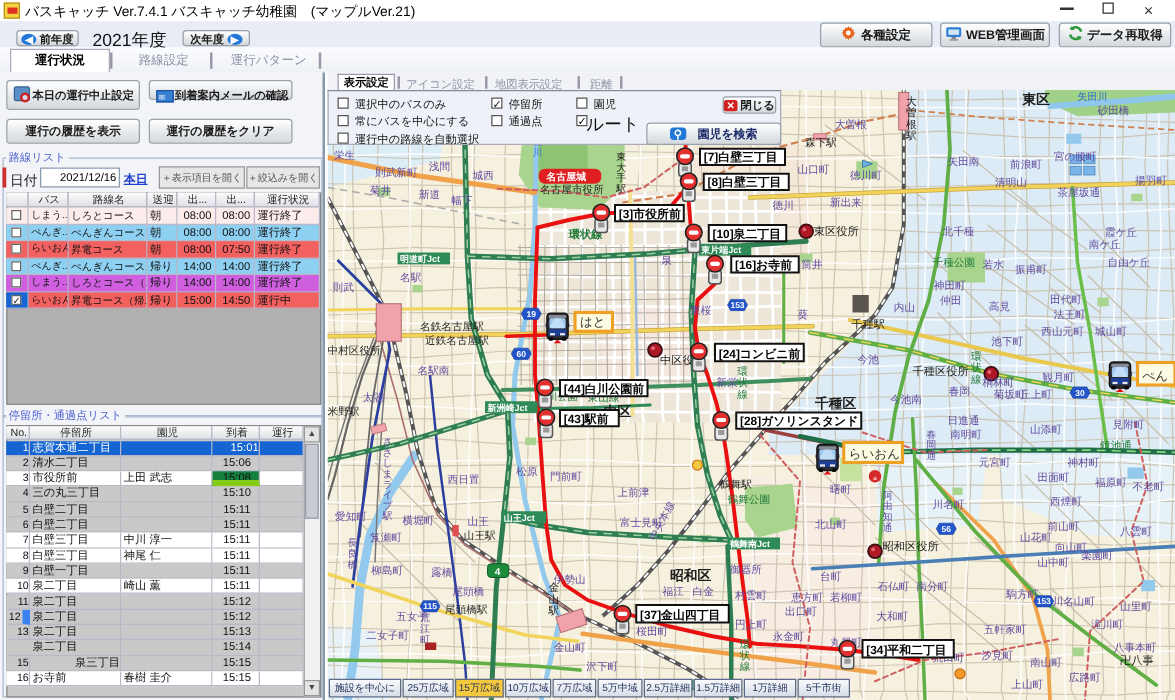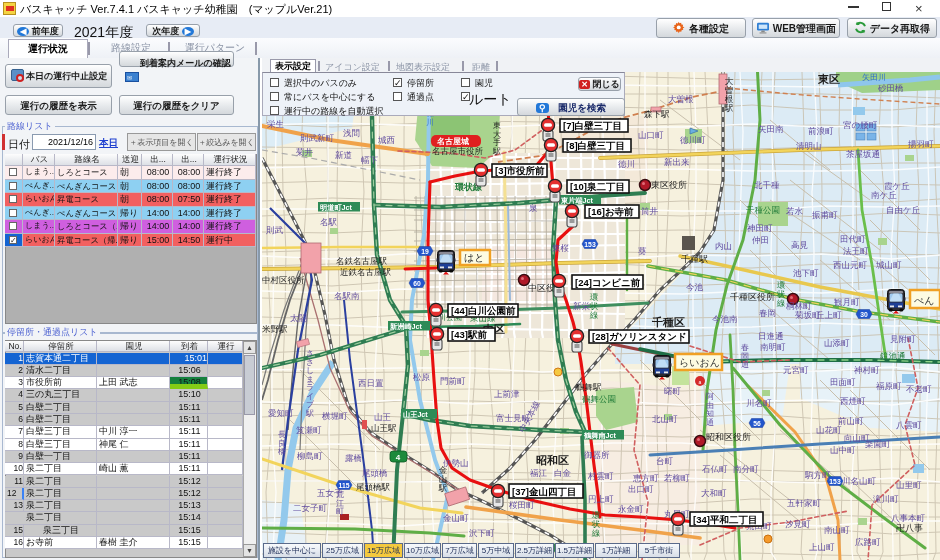--- a/index.html
+++ b/index.html
@@ -37,21 +37,21 @@
 <div class="abs" style="left:8px;top:39px;width:80px;height:19px;background:#fff;border:1px solid #aab;border-bottom:none;font-size:10px;font-weight:bold;text-align:center;line-height:18px">運行状況</div>
 <div class="abs" style="left:88px;top:42px;width:2px;height:13px;background:#99a"></div>
 <div class="abs" style="left:96px;top:41px;width:70px;height:16px;font-size:10px;color:#8a93a5;text-align:center">路線設定</div>
 <div class="abs" style="left:168px;top:42px;width:2px;height:13px;background:#99a"></div>
 <div class="abs" style="left:176px;top:41px;width:78px;height:16px;font-size:10px;color:#8a93a5;text-align:center">運行パターン</div>
 <div class="abs" style="left:255px;top:42px;width:2px;height:13px;background:#99a"></div>
 <div class="abs" style="left:0;top:58px;width:260px;height:502px;background:#f2f4f7;border-right:2px solid #8899aa"></div>
 <div class="abs tbtn" style="left:5px;top:64px;width:107px;height:24px;font-size:9px;line-height:23px;padding-left:20px;white-space:nowrap">本日の運行中止設定</div>
 <div class="abs" style="left:11px;top:69px;width:13px;height:12px;background:#5a8fc8;border-radius:2px;border:1px solid #36618f"></div>
 <div class="abs" style="left:16px;top:74px;width:8px;height:8px;border-radius:50%;border:2px solid #d02020;background:rgba(255,255,255,.7)"></div>
-<div class="abs tbtn" style="left:119px;top:51px;width:115px;height:16px;font-size:9px;line-height:23px;padding-left:20px;white-space:nowrap">到着案内メールの確認</div>
+<div class="abs tbtn" style="left:119px;top:64px;width:115px;height:16px;font-size:9px;line-height:23px;padding-left:20px;white-space:nowrap">到着案内メールの確認</div>
 <div class="abs" style="left:125px;top:72px;width:14px;height:10px;background:#3a80d0;border:1px solid #1a50a0"></div>
 <div class="abs" style="left:127px;top:74px;font-size:6px;color:#fff">✉</div>
 <div class="abs tbtn" style="left:5px;top:95px;width:107px;height:20px;font-size:9.5px;text-align:center;line-height:19px">運行の履歴を表示</div>
 <div class="abs tbtn" style="left:119px;top:95px;width:115px;height:20px;font-size:9.5px;text-align:center;line-height:19px">運行の履歴をクリア</div>
 <div class="abs" style="left:2px;top:126px;width:256px;height:208px;border:1px solid #a8b8d0"></div>
 <div class="abs" style="left:5px;top:120px;background:#f2f4f7;padding:0 2px;font-size:9px;color:#4a5fd0">路線リスト</div>
 <div class="abs" style="left:2px;top:134px;width:3px;height:16px;background:#d03030"></div>
 <div class="abs" style="left:8px;top:137px;font-size:11px;color:#222">日付</div>
 <div class="abs" style="left:32px;top:134px;width:64px;height:16px;background:#fff;border:1px solid #8a9ab0;font-size:9px;line-height:15px;padding-left:15px">2021/12/16 <span style="color:#555">⌄</span></div>
 <div class="abs" style="left:99px;top:137px;font-size:9.5px;color:#2040d0;text-decoration:underline;font-weight:bold">本日</div>
@@ -169,37 +169,37 @@
 <div class="abs" style="left:5px;top:463.2000000000001px;width:19px;height:12.3px;background:#fff;border-right:1px solid #b8b8c8;border-bottom:1px solid #b8b8c8;font-size:8.5px;color:#111;text-align:right;line-height:11.3px;padding-left:2px;overflow:hidden;white-space:nowrap">10</div>
 <div class="abs" style="left:24px;top:463.2000000000001px;width:73px;height:12.3px;background:#fff;border-right:1px solid #b8b8c8;border-bottom:1px solid #b8b8c8;font-size:9px;color:#111;text-align:left;line-height:11.3px;padding-left:2px;overflow:hidden;white-space:nowrap">泉二丁目</div>
 <div class="abs" style="left:97px;top:463.2000000000001px;width:73px;height:12.3px;background:#fff;border-right:1px solid #b8b8c8;border-bottom:1px solid #b8b8c8;font-size:9px;color:#111;text-align:left;line-height:11.3px;padding-left:2px;overflow:hidden;white-space:nowrap">崎山 薫</div>
 <div class="abs" style="left:170px;top:463.2000000000001px;width:38px;height:12.3px;background:#fff;border-right:1px solid #b8b8c8;border-bottom:1px solid #b8b8c8;font-size:9px;color:#111;text-align:center;line-height:11.3px;padding-left:2px;overflow:hidden;white-space:nowrap">15:11</div>
 <div class="abs" style="left:208px;top:463.2000000000001px;width:35px;height:12.3px;background:#fff;border-right:1px solid #b8b8c8;border-bottom:1px solid #b8b8c8;font-size:9px;color:#111;text-align:left;line-height:11.3px;padding-left:2px;overflow:hidden;white-space:nowrap"></div>
 <div class="abs" style="left:5px;top:475.5000000000001px;width:19px;height:12.3px;background:#c9c9c9;border-right:1px solid #b8b8c8;border-bottom:1px solid #b8b8c8;font-size:8.5px;color:#111;text-align:right;line-height:11.3px;padding-left:2px;overflow:hidden;white-space:nowrap">11</div>
 <div class="abs" style="left:24px;top:475.5000000000001px;width:73px;height:12.3px;background:#c9c9c9;border-right:1px solid #b8b8c8;border-bottom:1px solid #b8b8c8;font-size:9px;color:#111;text-align:left;line-height:11.3px;padding-left:2px;overflow:hidden;white-space:nowrap">泉二丁目</div>
 <div class="abs" style="left:97px;top:475.5000000000001px;width:73px;height:12.3px;background:#c9c9c9;border-right:1px solid #b8b8c8;border-bottom:1px solid #b8b8c8;font-size:9px;color:#111;text-align:left;line-height:11.3px;padding-left:2px;overflow:hidden;white-space:nowrap"></div>
 <div class="abs" style="left:170px;top:475.5000000000001px;width:38px;height:12.3px;background:#c9c9c9;border-right:1px solid #b8b8c8;border-bottom:1px solid #b8b8c8;font-size:9px;color:#111;text-align:center;line-height:11.3px;padding-left:2px;overflow:hidden;white-space:nowrap">15:12</div>
 <div class="abs" style="left:208px;top:475.5000000000001px;width:35px;height:12.3px;background:#c9c9c9;border-right:1px solid #b8b8c8;border-bottom:1px solid #b8b8c8;font-size:9px;color:#111;text-align:left;line-height:11.3px;padding-left:2px;overflow:hidden;white-space:nowrap"></div>
-<div class="abs" style="left:5px;top:487.8000000000001px;width:19px;height:12.3px;background:#c9c9c9;border-right:2px solid #3b82f6;border-bottom:1px solid #b8b8c8;font-size:8.5px;color:#111;line-height:11.3px;padding-left:2px;overflow:hidden;white-space:nowrap">12</div>
+<div class="abs" style="left:5px;top:487.8000000000001px;width:19px;height:12.3px;background:#c9c9c9;border-right:6px solid #3b82f6;border-bottom:1px solid #b8b8c8;font-size:8.5px;color:#111;line-height:11.3px;padding-left:2px;overflow:hidden;white-space:nowrap">12</div>
 <div class="abs" style="left:24px;top:487.8000000000001px;width:73px;height:12.3px;background:#c9c9c9;border-right:1px solid #b8b8c8;border-bottom:1px solid #b8b8c8;font-size:9px;color:#111;text-align:left;line-height:11.3px;padding-left:2px;overflow:hidden;white-space:nowrap">泉二丁目</div>
 <div class="abs" style="left:97px;top:487.8000000000001px;width:73px;height:12.3px;background:#c9c9c9;border-right:1px solid #b8b8c8;border-bottom:1px solid #b8b8c8;font-size:9px;color:#111;text-align:left;line-height:11.3px;padding-left:2px;overflow:hidden;white-space:nowrap"></div>
 <div class="abs" style="left:170px;top:487.8000000000001px;width:38px;height:12.3px;background:#c9c9c9;border-right:1px solid #b8b8c8;border-bottom:1px solid #b8b8c8;font-size:9px;color:#111;text-align:center;line-height:11.3px;padding-left:2px;overflow:hidden;white-space:nowrap">15:12</div>
 <div class="abs" style="left:208px;top:487.8000000000001px;width:35px;height:12.3px;background:#c9c9c9;border-right:1px solid #b8b8c8;border-bottom:1px solid #b8b8c8;font-size:9px;color:#111;text-align:left;line-height:11.3px;padding-left:2px;overflow:hidden;white-space:nowrap"></div>
 <div class="abs" style="left:5px;top:500.10000000000014px;width:19px;height:12.3px;background:#c9c9c9;border-right:1px solid #b8b8c8;border-bottom:1px solid #b8b8c8;font-size:8.5px;color:#111;text-align:right;line-height:11.3px;padding-left:2px;overflow:hidden;white-space:nowrap">13</div>
 <div class="abs" style="left:24px;top:500.10000000000014px;width:73px;height:12.3px;background:#c9c9c9;border-right:1px solid #b8b8c8;border-bottom:1px solid #b8b8c8;font-size:9px;color:#111;text-align:left;line-height:11.3px;padding-left:2px;overflow:hidden;white-space:nowrap">泉二丁目</div>
 <div class="abs" style="left:97px;top:500.10000000000014px;width:73px;height:12.3px;background:#c9c9c9;border-right:1px solid #b8b8c8;border-bottom:1px solid #b8b8c8;font-size:9px;color:#111;text-align:left;line-height:11.3px;padding-left:2px;overflow:hidden;white-space:nowrap"></div>
 <div class="abs" style="left:170px;top:500.10000000000014px;width:38px;height:12.3px;background:#c9c9c9;border-right:1px solid #b8b8c8;border-bottom:1px solid #b8b8c8;font-size:9px;color:#111;text-align:center;line-height:11.3px;padding-left:2px;overflow:hidden;white-space:nowrap">15:13</div>
 <div class="abs" style="left:208px;top:500.10000000000014px;width:35px;height:12.3px;background:#c9c9c9;border-right:1px solid #b8b8c8;border-bottom:1px solid #b8b8c8;font-size:9px;color:#111;text-align:left;line-height:11.3px;padding-left:2px;overflow:hidden;white-space:nowrap"></div>
 <div class="abs" style="left:5px;top:512.4000000000001px;width:33px;height:12.3px;background:#c9c9c9;border-right:1px solid #b8b8c8;border-bottom:1px solid #b8b8c8;font-size:8.5px;color:#111;text-align:right;line-height:11.3px;padding-left:2px;overflow:hidden;white-space:nowrap">14</div>
 <div class="abs" style="left:24px;top:512.4000000000001px;width:73px;height:12.3px;background:#c9c9c9;border-right:1px solid #b8b8c8;border-bottom:1px solid #b8b8c8;font-size:9px;color:#111;text-align:left;line-height:11.3px;padding-left:2px;overflow:hidden;white-space:nowrap">泉二丁目</div>
 <div class="abs" style="left:97px;top:512.4000000000001px;width:73px;height:12.3px;background:#c9c9c9;border-right:1px solid #b8b8c8;border-bottom:1px solid #b8b8c8;font-size:9px;color:#111;text-align:left;line-height:11.3px;padding-left:2px;overflow:hidden;white-space:nowrap"></div>
 <div class="abs" style="left:170px;top:512.4000000000001px;width:38px;height:12.3px;background:#c9c9c9;border-right:1px solid #b8b8c8;border-bottom:1px solid #b8b8c8;font-size:9px;color:#111;text-align:center;line-height:11.3px;padding-left:2px;overflow:hidden;white-space:nowrap">15:14</div>
 <div class="abs" style="left:208px;top:512.4000000000001px;width:35px;height:12.3px;background:#c9c9c9;border-right:1px solid #b8b8c8;border-bottom:1px solid #b8b8c8;font-size:9px;color:#111;text-align:left;line-height:11.3px;padding-left:2px;overflow:hidden;white-space:nowrap"></div>
 <div class="abs" style="left:5px;top:524.7px;width:19px;height:12.3px;background:#c9c9c9;border-right:1px solid #b8b8c8;border-bottom:1px solid #b8b8c8;font-size:8.5px;color:#111;text-align:right;line-height:11.3px;padding-left:2px;overflow:hidden;white-space:nowrap">15</div>
-<div class="abs" style="left:24px;top:524.7px;width:73px;height:12.3px;background:#c9c9c9;border-right:1px solid #b8b8c8;border-bottom:1px solid #b8b8c8;font-size:9px;color:#111;text-align:center;line-height:11.3px;padding-left:2px;overflow:hidden;white-space:nowrap">泉三丁目</div>
+<div class="abs" style="left:24px;top:524.7px;width:73px;height:12.3px;background:#c9c9c9;border-right:1px solid #b8b8c8;border-bottom:1px solid #b8b8c8;font-size:9px;color:#111;text-align:right;line-height:11.3px;padding-left:2px;overflow:hidden;white-space:nowrap">泉三丁目</div>
 <div class="abs" style="left:97px;top:524.7px;width:73px;height:12.3px;background:#c9c9c9;border-right:1px solid #b8b8c8;border-bottom:1px solid #b8b8c8;font-size:9px;color:#111;text-align:left;line-height:11.3px;padding-left:2px;overflow:hidden;white-space:nowrap"></div>
 <div class="abs" style="left:170px;top:524.7px;width:38px;height:12.3px;background:#c9c9c9;border-right:1px solid #b8b8c8;border-bottom:1px solid #b8b8c8;font-size:9px;color:#111;text-align:center;line-height:11.3px;padding-left:2px;overflow:hidden;white-space:nowrap">15:15</div>
 <div class="abs" style="left:208px;top:524.7px;width:35px;height:12.3px;background:#c9c9c9;border-right:1px solid #b8b8c8;border-bottom:1px solid #b8b8c8;font-size:9px;color:#111;text-align:left;line-height:11.3px;padding-left:2px;overflow:hidden;white-space:nowrap"></div>
 <div class="abs" style="left:5px;top:537.0px;width:19px;height:12.3px;background:#fff;border-right:1px solid #b8b8c8;border-bottom:1px solid #b8b8c8;font-size:8.5px;color:#111;text-align:right;line-height:11.3px;padding-left:2px;overflow:hidden;white-space:nowrap">16</div>
 <div class="abs" style="left:24px;top:537.0px;width:73px;height:12.3px;background:#fff;border-right:1px solid #b8b8c8;border-bottom:1px solid #b8b8c8;font-size:9px;color:#111;text-align:left;line-height:11.3px;padding-left:2px;overflow:hidden;white-space:nowrap">お寺前</div>
 <div class="abs" style="left:97px;top:537.0px;width:73px;height:12.3px;background:#fff;border-right:1px solid #b8b8c8;border-bottom:1px solid #b8b8c8;font-size:9px;color:#111;text-align:left;line-height:11.3px;padding-left:2px;overflow:hidden;white-space:nowrap">春樹 圭介</div>
 <div class="abs" style="left:170px;top:537.0px;width:38px;height:12.3px;background:#fff;border-right:1px solid #b8b8c8;border-bottom:1px solid #b8b8c8;font-size:9px;color:#111;text-align:center;line-height:11.3px;padding-left:2px;overflow:hidden;white-space:nowrap">15:15</div>
 <div class="abs" style="left:208px;top:537.0px;width:35px;height:12.3px;background:#fff;border-right:1px solid #b8b8c8;border-bottom:1px solid #b8b8c8;font-size:9px;color:#111;text-align:left;line-height:11.3px;padding-left:2px;overflow:hidden;white-space:nowrap"></div>
 <div class="abs" style="left:243px;top:341px;width:13px;height:216px;background:#f0f0f0;border-left:1px solid #aaa"></div>
 <div class="abs" style="left:243px;top:341px;width:13px;height:13px;background:#e4e4e4;border:1px solid #999;font-size:7px;text-align:center;line-height:11px;color:#444">▲</div>

